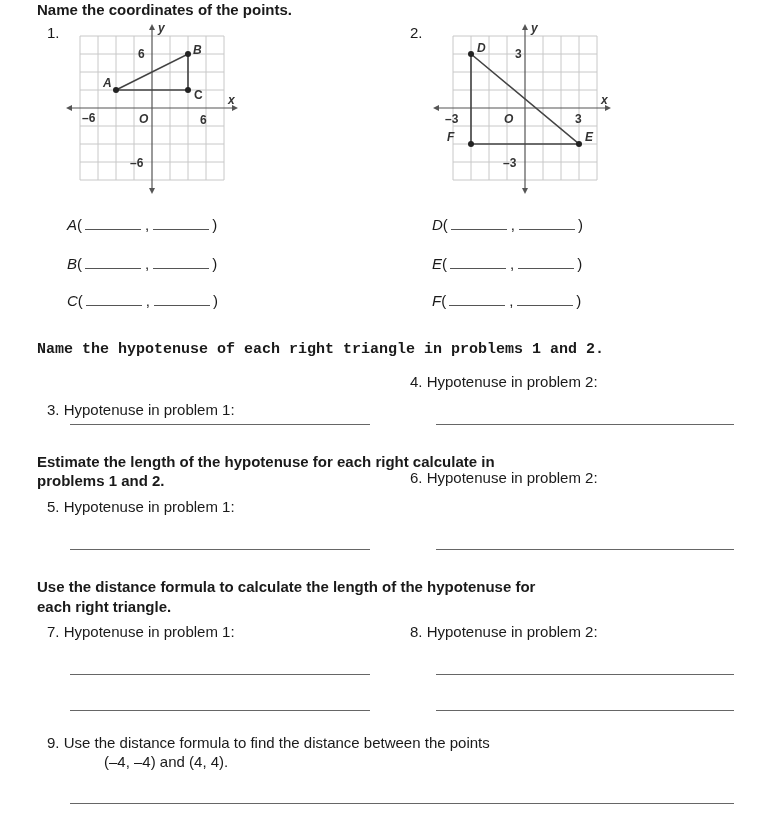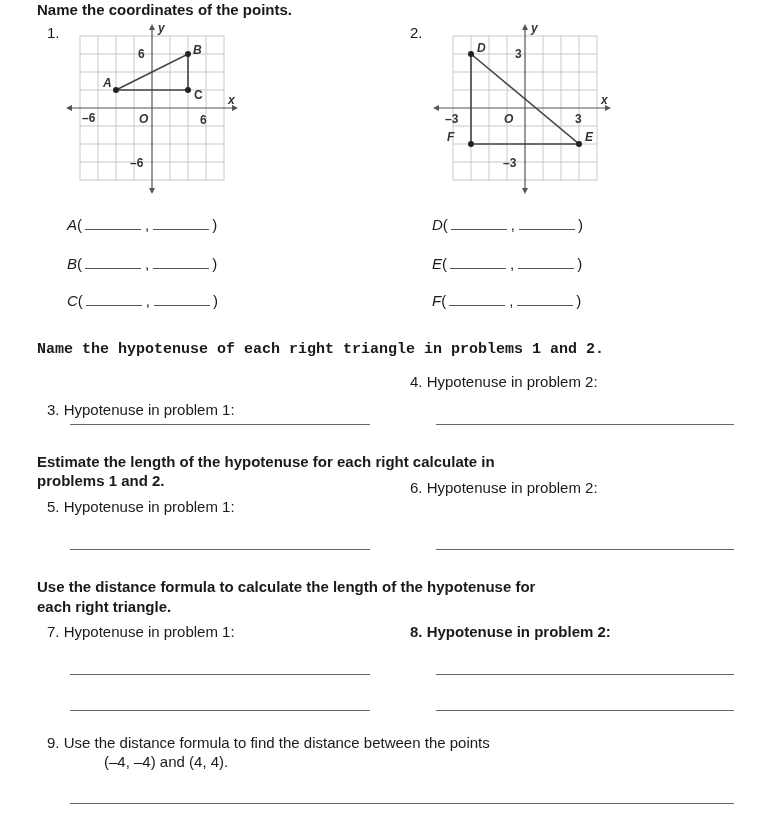--- a/index.html
+++ b/index.html
@@ -167,28 +167,28 @@
 
 <div class="abs heading" style="left:37px;top:340px;font-family:Liberation Mono, monospace;">Name the hypotenuse of each right triangle in problems 1 and 2.</div>
 <div class="abs q" style="left:47px;top:372px;margin-top:28px;">3.  Hypotenuse in problem 1:</div>
 <div class="abs q" style="left:410px;top:372px;">4.  Hypotenuse in problem 2:</div>
 <div class="ans-line" style="left:70px;top:424px;width:300px;"></div>
 <div class="ans-line" style="left:436px;top:424px;width:298px;"></div>
 
 <div class="abs heading" style="left:37px;top:452px;">Estimate the length of the hypotenuse for each right calculate in</div>
 <div class="abs heading" style="left:37px;top:471px;">problems 1 and 2.</div>
 <div class="abs q" style="left:47px;top:497px;">5.  Hypotenuse in problem 1:</div>
-<div class="abs q" style="left:410px;top:478px;">6.  Hypotenuse in problem 2:</div>
+<div class="abs q" style="left:410px;top:468px;">6.  Hypotenuse in problem 2:</div>
 <div class="ans-line" style="left:70px;top:549px;width:300px;"></div>
 <div class="ans-line" style="left:436px;top:549px;width:298px;"></div>
 
 <div class="abs heading" style="left:37px;top:577px;text-align:center;">Use the distance formula to calculate the length of the hypotenuse for</div>
 <div class="abs heading" style="left:37px;top:597px;text-align:center;">each right triangle.</div>
 <div class="abs q" style="left:47px;top:622px;">7.  Hypotenuse in problem 1:</div>
-<div class="abs q" style="left:410px;top:622px;font-weight:bold;">8.  Hypotenuse in problem 2:</div>
+<div class="abs q" style="left:410px;top:622px;">8.  Hypotenuse in problem 2:</div>
 <div class="ans-line" style="left:70px;top:674px;width:300px;"></div>
 <div class="ans-line" style="left:436px;top:674px;width:298px;"></div>
 <div class="ans-line" style="left:70px;top:710px;width:300px;"></div>
 <div class="ans-line" style="left:436px;top:710px;width:298px;"></div>
 
 <div class="abs q" style="left:47px;top:733px;">9.  Use the distance formula to find the distance between the points</div>
 <div class="abs q" style="left:68px;top:752px;margin-left:36px;">(–4, –4) and (4, 4).</div>
 <div class="ans-line" style="left:70px;top:803px;width:664px;"></div>
 
 </body></html>

